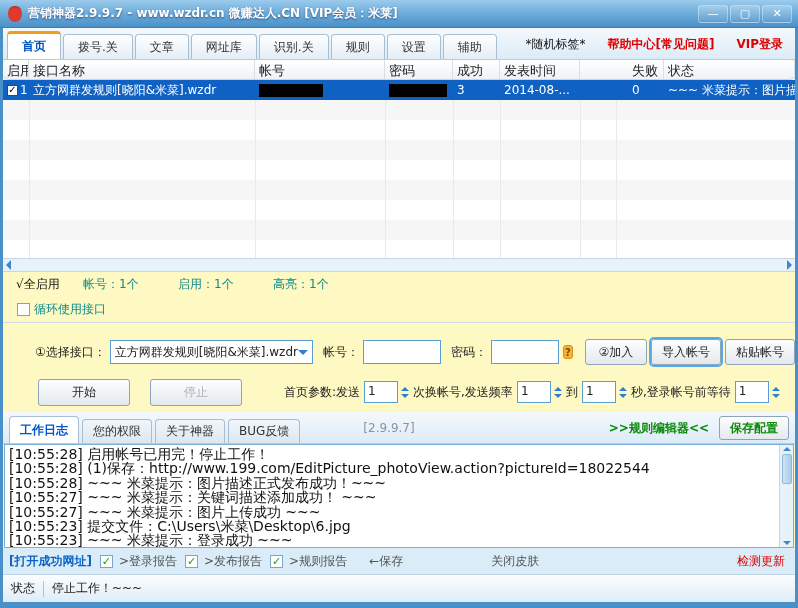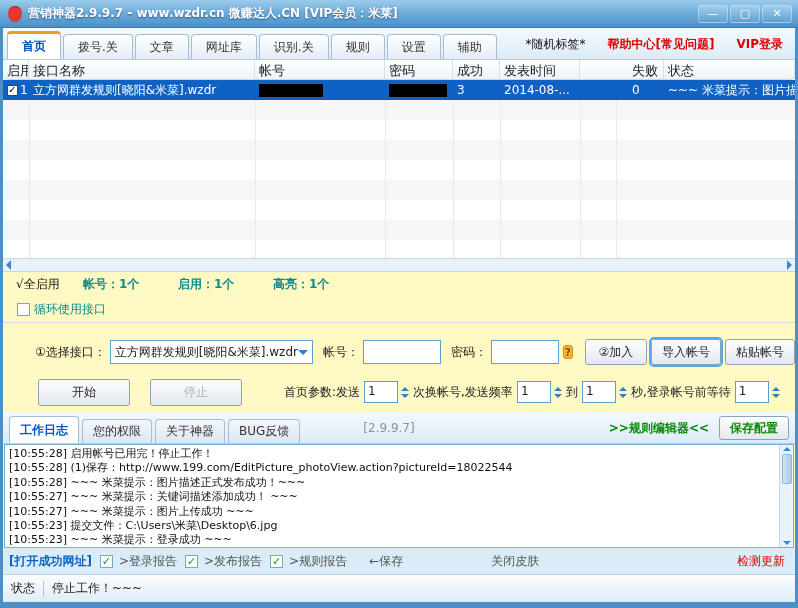--- a/index.html
+++ b/index.html
@@ -59,21 +59,21 @@
       background-color:#fff; }
   .hscroll { height:14px; background:#e8f2fa; border-top:1px solid #c9d6e2; border-bottom:1px solid #c9d6e2;
              display:flex; justify-content:space-between; align-items:center; padding:0 3px; }
   .arrow-left,.arrow-right { width:0; height:0; border:5px solid transparent; }
   .arrow-left { border-right-color:#3b87d0; border-left:none; }
   .arrow-right { border-left-color:#3b87d0; border-right:none; }
 
   
   .summary { height:24px; display:flex; align-items:center; padding-left:13px; gap:0; }
   .sum-all { color:#111; width:67px; }
-  .sum-teal { color:#0d8a8a; width:95px;font-weight:bold; }
+  .sum-teal { color:#0d8a8a; width:95px; }
   .looprow { height:26px; display:flex; align-items:center; padding-left:14px; }
   .cb { width:13px; height:13px; border:1px solid #7aa6c8; background:#fff; margin-right:4px; flex:none;
         display:flex; align-items:center; justify-content:center; font-size:11px; line-height:1; color:#1a9a1a; }
   .cb.checked::after { content:"✓"; font-weight:bold; }
   .teal { color:#0d8a8a; }
   .gapline { height:10px; border-top:1px solid #cfdde9; margin-top:0; }
 
   
   .ifrow { height:40px; display:flex; align-items:center; padding-left:32px; gap:4px; }
   .lbl { white-space:nowrap; }
@@ -109,21 +109,21 @@
             border:1px solid #a8bdd2; border-bottom:none; border-radius:4px 4px 0 0;
             background:linear-gradient(180deg,#f2f6fa,#dde7f0); color:#333; }
   .logtab.active { background:#fff; color:#0055cc; font-weight:bold; height:27px; }
   .version { color:#8a94a0; margin-left:60px; align-self:center; }
   .logtabs-right { margin-left:auto; display:flex; align-items:center; gap:10px; padding-bottom:3px; }
   .greenlink { color:#0a8a0a; font-weight:bold; }
   .btn.savecfg { color:#0a8a0a; font-weight:bold; height:24px; }
 
   
   .logarea { height:104px; background:#fff; border:1px solid #7ab0d8; margin:0 1px; position:relative;
-             overflow:hidden; padding:2px 16px 2px 4px; font-size:11px; line-height:14.4px; color:#111; }
+             overflow:hidden; padding:2px 16px 2px 4px; font-size:14px; line-height:14.4px; color:#111; }
   .logline { white-space:nowrap; }
   .vscroll { position:absolute; top:0; right:0; width:14px; height:100%; background:#e8f2fa;
              border-left:1px solid #c9d6e2; display:flex; flex-direction:column; align-items:center; }
   .vs-up { margin-top:2px; width:0;height:0;border:4px solid transparent;border-bottom-color:#3b87d0;border-top:none; }
   .vs-dn { margin-top:auto; margin-bottom:2px; width:0;height:0;border:4px solid transparent;border-top-color:#3b87d0;border-bottom:none; }
   .vs-thumb { width:10px; height:30px; background:linear-gradient(90deg,#cfe4f4,#a9cbe8); border:1px solid #8fb8da;
               border-radius:2px; margin-top:3px; }
 
   
   .optbar { height:26px; background:#d9ecf8; display:flex; align-items:center; padding:0 6px; gap:8px; }

